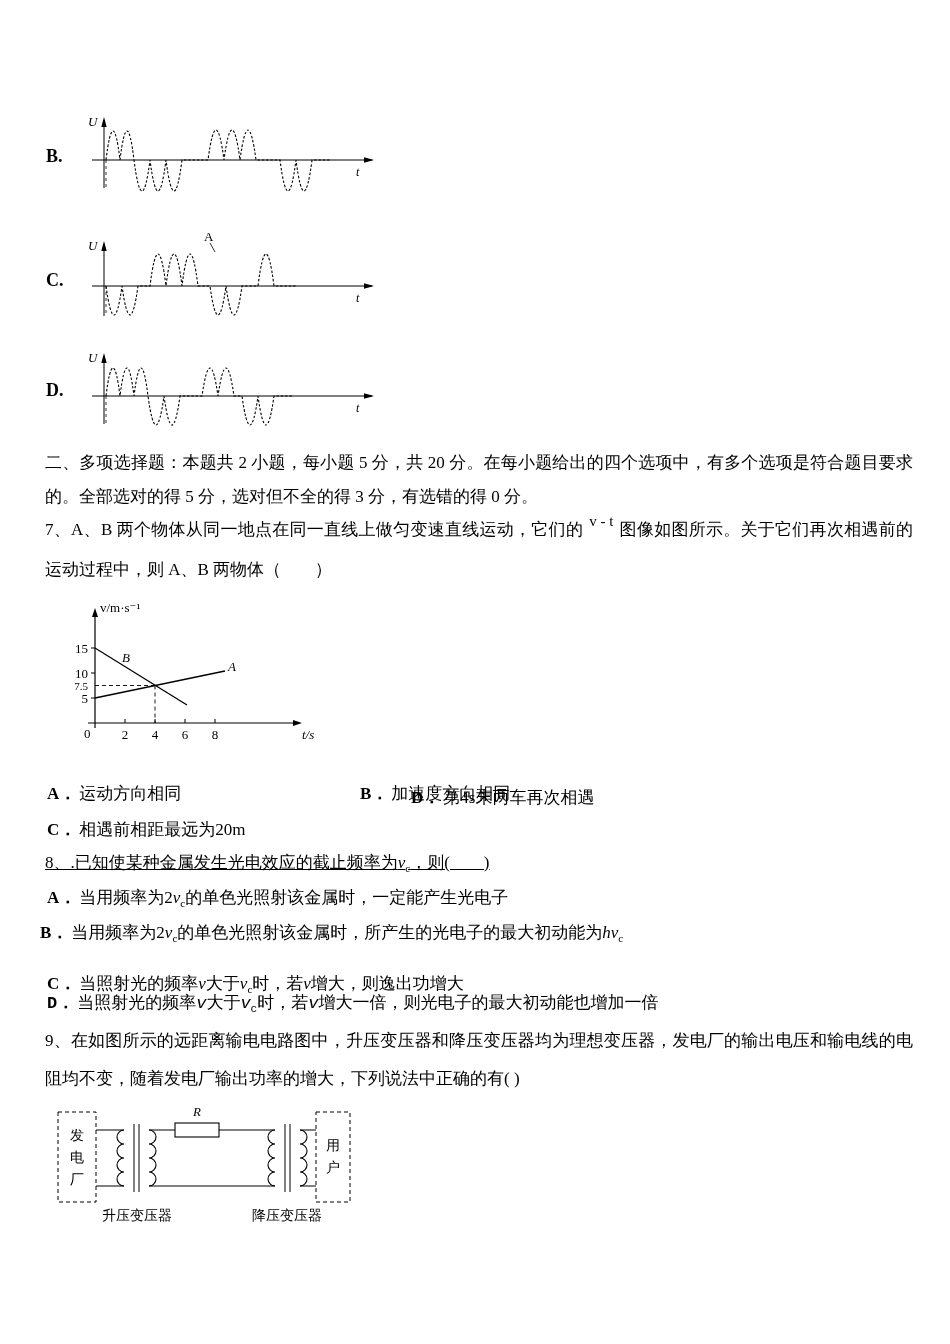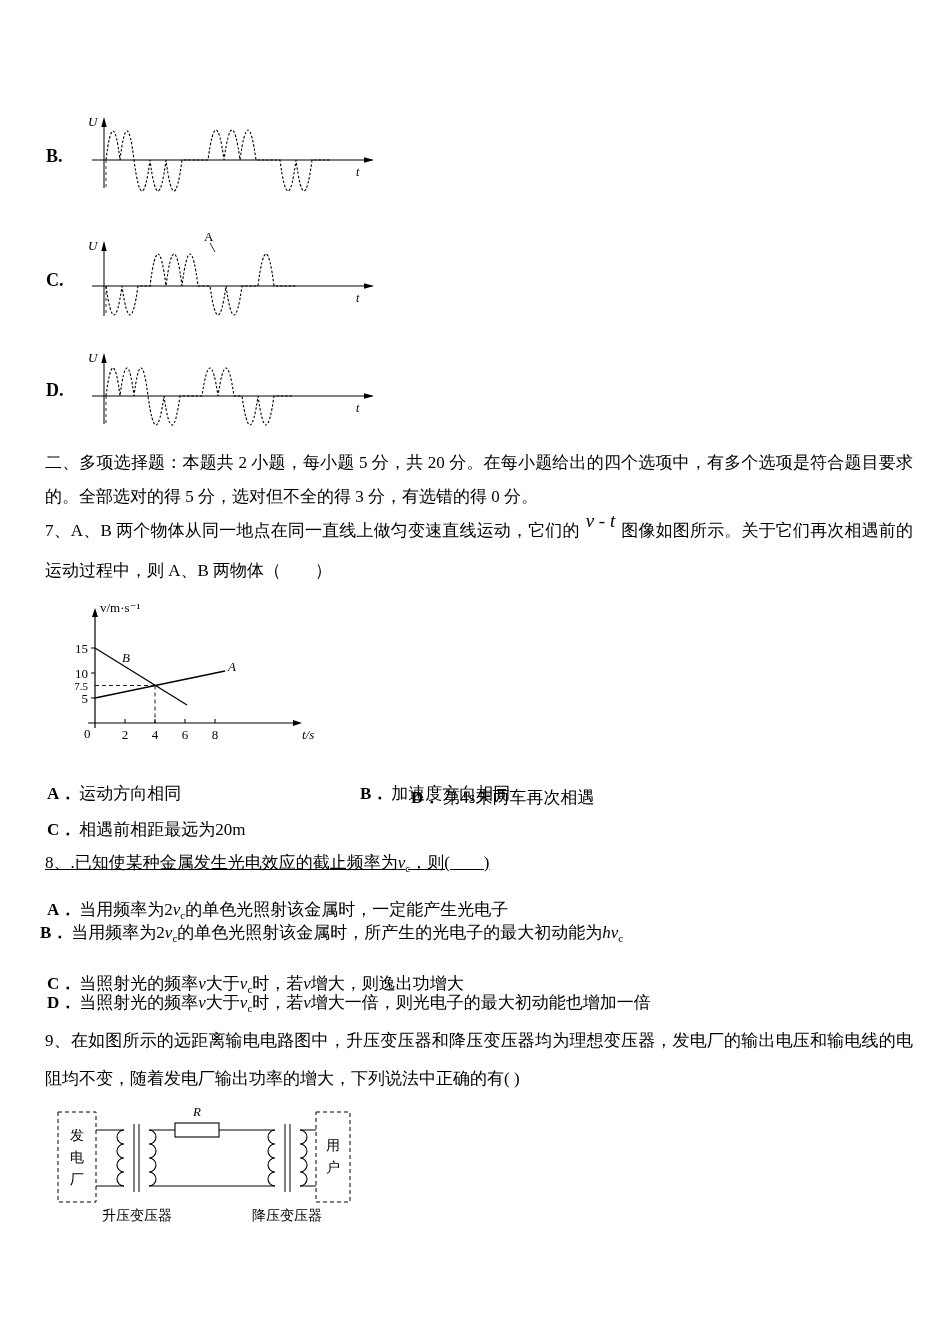--- a/index.html
+++ b/index.html
@@ -10,21 +10,21 @@
     color:#000; font-size:17px; overflow:hidden;
   }
   .abs { position:absolute; }
   .stem { width:868px; line-height:40px; text-align:justify; }
   .stem2 { width:868px; line-height:38px; text-align:justify; }
   .opt-letter { font-weight:bold; margin-right:3px; }
   .wf-label { font-weight:bold; font-size:18px; }
   .seg-n { font-style:normal; }
   .seg-i { font-style:italic; }
   .seg-sub { vertical-align:sub; font-size:0.65em; }
-  .seg-vt { display:inline-block; transform:translateY(-9px); font-size:19px; font-style:italic; margin:0 6px; }
+  .seg-vt { display:inline-block; transform:translateY(-9px); font-size:15px; margin:0 6px; }
   svg text { font-family:"Liberation Serif","DejaVu Serif",serif; }
 </style>
 </head>
 <body>
 
 <div class="abs wf-label" style="left:46px; top:146px;">B.</div>
 <svg class="abs" style="left:86px; top:108px;" width="300" height="88" viewBox="0 0 300 88">
   <line x1="6" y1="52" x2="286" y2="52" stroke="#000" stroke-width="1"></line>
   <polygon points="288,52 278,49.3 278,54.7" fill="#000"></polygon>
   <line x1="18" y1="80" x2="18" y2="12" stroke="#000" stroke-width="1"></line>
@@ -110,30 +110,30 @@
 </div>
 <div class="abs" style="left:47px; top:818px;">
   <span class="opt-letter">C．</span><span><span class="seg-n">相遇前相距最远为20m</span></span>
 </div>
 <div class="abs" style="left:375px; top:786px;margin-left:36px;">
   <span class="opt-letter">D．</span><span><span class="seg-n">第4s末两车再次相遇</span></span>
 </div>
 
 <div class="abs stem2" style="left:45px; top:850px; line-height:26px;text-decoration:underline;"><span class="seg-n">8、.已知使某种金属发生光电效应的截止频率为</span><span class="seg-i">v</span><span class="seg-sub">c</span><span class="seg-n">，则(　　)</span></div>
 
-<div class="abs" style="left:47px; top:886px;margin-top:12px;">
+<div class="abs" style="left:47px; top:886px;">
   <span class="opt-letter">A．</span><span><span class="seg-n">当用频率为2</span><span class="seg-i">v</span><span class="seg-sub">c</span><span class="seg-n">的单色光照射该金属时，一定能产生光电子</span></span>
 </div>
 <div class="abs" style="left:40px; top:921px;">
   <span class="opt-letter">B．</span><span><span class="seg-n">当用频率为2</span><span class="seg-i">v</span><span class="seg-sub">c</span><span class="seg-n">的单色光照射该金属时，所产生的光电子的最大初动能为</span><span class="seg-i">hv</span><span class="seg-sub">c</span></span>
 </div>
 <div class="abs" style="left:47px; top:956px;margin-top:16px;">
   <span class="opt-letter">C．</span><span><span class="seg-n">当照射光的频率</span><span class="seg-i">v</span><span class="seg-n">大于</span><span class="seg-i">v</span><span class="seg-sub">c</span><span class="seg-n">时，若</span><span class="seg-i">v</span><span class="seg-n">增大，则逸出功增大</span></span>
 </div>
-<div class="abs" style="left:47px; top:991px;">
+<div class="abs" style="left:47px; top:991px;font-family:Liberation Mono, monospace;">
   <span class="opt-letter">D．</span><span><span class="seg-n">当照射光的频率</span><span class="seg-i">v</span><span class="seg-n">大于</span><span class="seg-i">v</span><span class="seg-sub">c</span><span class="seg-n">时，若</span><span class="seg-i">v</span><span class="seg-n">增大一倍，则光电子的最大初动能也增加一倍</span></span>
 </div>
 
 <div class="abs stem2" style="left:45px; top:1022px;"><span class="seg-n">9、在如图所示的远距离输电电路图中，升压变压器和降压变压器均为理想变压器，发电厂的输出电压和输电线的电阻均不变，随着发电厂输出功率的增大，下列说法中正确的有( )</span></div>
 
 <svg class="abs" style="left:50px; top:1100px;" width="310" height="135" viewBox="0 0 310 135">
 
   <rect x="8" y="12" width="38" height="90" fill="none" stroke="#000" stroke-width="1" stroke-dasharray="4,3"></rect>
   <text x="27" y="40" font-size="14" text-anchor="middle">发</text>
   <text x="27" y="62" font-size="14" text-anchor="middle">电</text>

